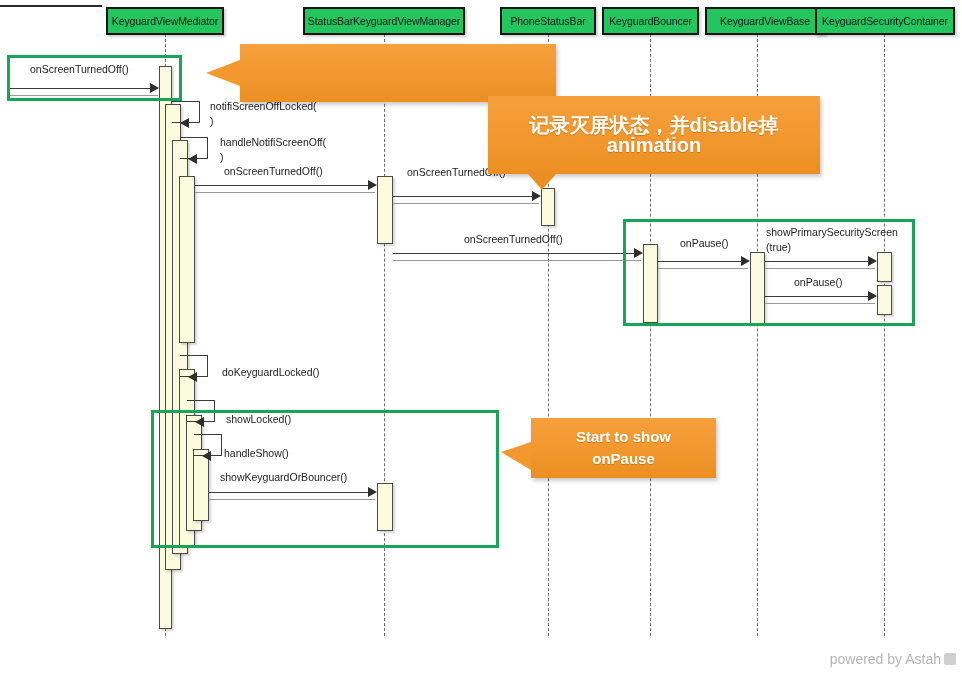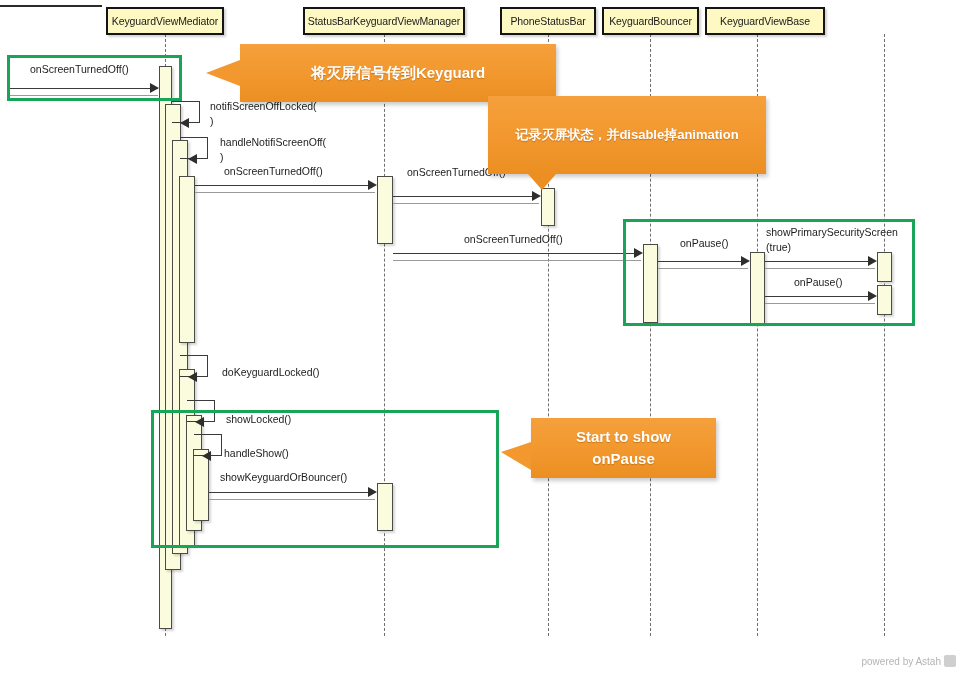--- a/index.html
+++ b/index.html
@@ -23,21 +23,21 @@
     position:absolute;
     left:0px; top:5px;
     width:102px; height:0;
     border-top:2px solid #2b2b2b;
   }
 
   
   .lifeline-head{
     position:absolute;
     box-sizing:border-box;
-    background:#fef9c3;
+    background:#22c55e;
     border:2px solid #141414;
     height:28px;
     display:flex;
     align-items:center;
     justify-content:center;
     font-size:10.5px;
     color:#1a1a1a;
     letter-spacing:-0.1px;
     white-space:nowrap;
     box-shadow:2px 2px 2px rgba(0,0,0,.18);
@@ -151,21 +151,21 @@
     bottom:-16px; left:30px;
     border-left:14px solid transparent;
     border-right:14px solid transparent;
     border-top:16px solid #eb8f22;
   }
 
   
   .watermark{
     position:absolute;
     right:6px; bottom:6px;
-    font-size:10px;
+    font-size:14px;
     color:#b4b4b4;
     display:flex;
     align-items:center;
     gap:3px;
   }
   .astah-logo{
     display:inline-block;
     width:12px;height:12px;
     background:#cfcfcf;
     border-radius:2px;
@@ -193,20 +193,23 @@
   </div>
   <div class="lifeline-head" style="left:602px; top:7px; width:97px;">
     <span>KeyguardBouncer</span>
   </div>
   <div class="lifeline-head" style="left:500px; top:7px; width:96px;">
     <span>PhoneStatusBar</span>
   </div>
   <div class="lifeline-head" style="left:705px; top:7px; width:120px;">
     <span>KeyguardViewBase</span>
   </div>
+  <div class="lifeline-head" style="left:815px; top:7px; width:140px;">
+    <span>KeyguardSecurityContainer</span>
+  </div>
 
   <div class="act" style="left:159px; top:66px;  width:13px; height:563px;"></div>
 
   <div class="act" style="left:165px; top:104px; width:16px; height:466px;"></div>
 
   <div class="act" style="left:172px; top:140px; width:16px; height:414px;"></div>
 
   <div class="act" style="left:179px; top:176px; width:16px; height:167px;"></div>
 
   <div class="act" style="left:179px; top:369px; width:16px; height:177px;"></div>
@@ -289,24 +292,23 @@
   <div class="msg-line" style="left:209px; top:492px; width:166px;"></div>
   <div class="msg-line thin" style="left:209px; top:499px; width:166px;"></div>
   <div class="arrow-r" style="left:368px; top:487px;"></div>
 
   <div class="green-box" style="left:7px; top:55px; width:175px; height:46px;"></div>
   <div class="green-box" style="left:623px; top:219px; width:292px; height:107px;"></div>
   <div class="green-box" style="left:151px; top:410px; width:348px; height:138px;"></div>
 
   <div class="callout" style="left:240px; top:44px; width:316px; height:58px; flex-direction:column;">
     <div class="tail tail-left" style="margin-top:-13px;"></div>
-    <div>将灭屏信号传到Keyguard</div>
-  </div>
-
-  <div class="callout" style="left:488px; top:96px; width:278px; height:78px; font-size:13px; line-height:20px;">
+  </div>
+
+  <div class="callout" style="left:488px; top:96px; width:332px; height:78px; flex-direction:column; font-size:20px; line-height:20px;">
     <div class="tail tail-down" style="left:40px;"></div>
     <div>记录灭屏状态，并disable掉</div>
     <div>animation</div>
   </div>
 
 
   <div class="callout" style="left:531px; top:418px; width:185px; height:60px; flex-direction:column;">
     <div class="tail tail-left-lo"></div>
     <div>Start to show</div>
     <div>onPause</div>

